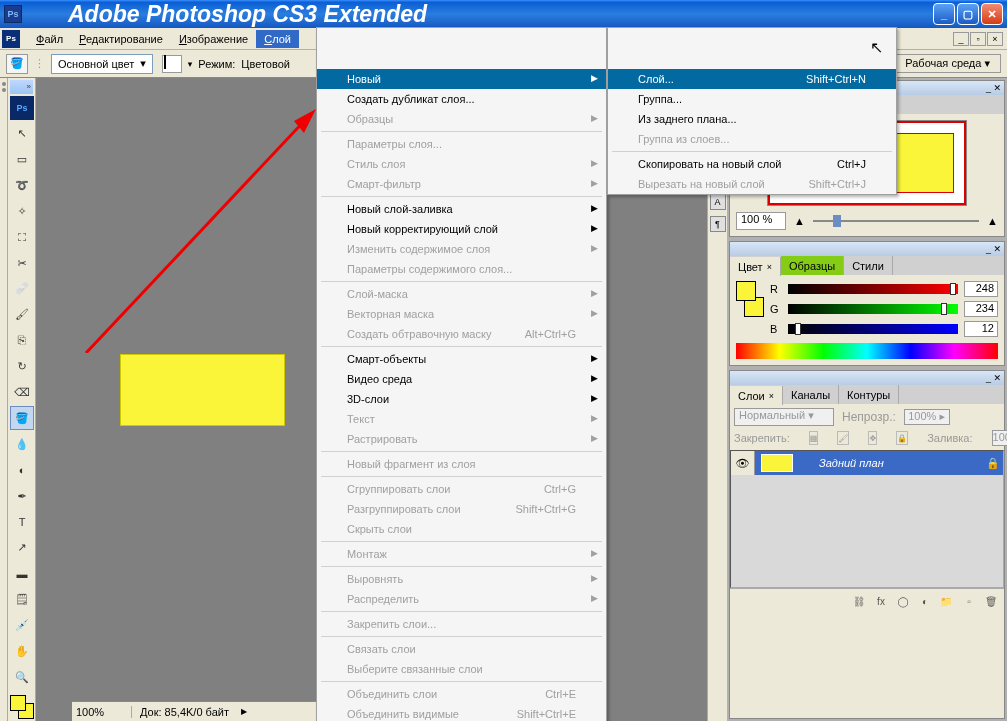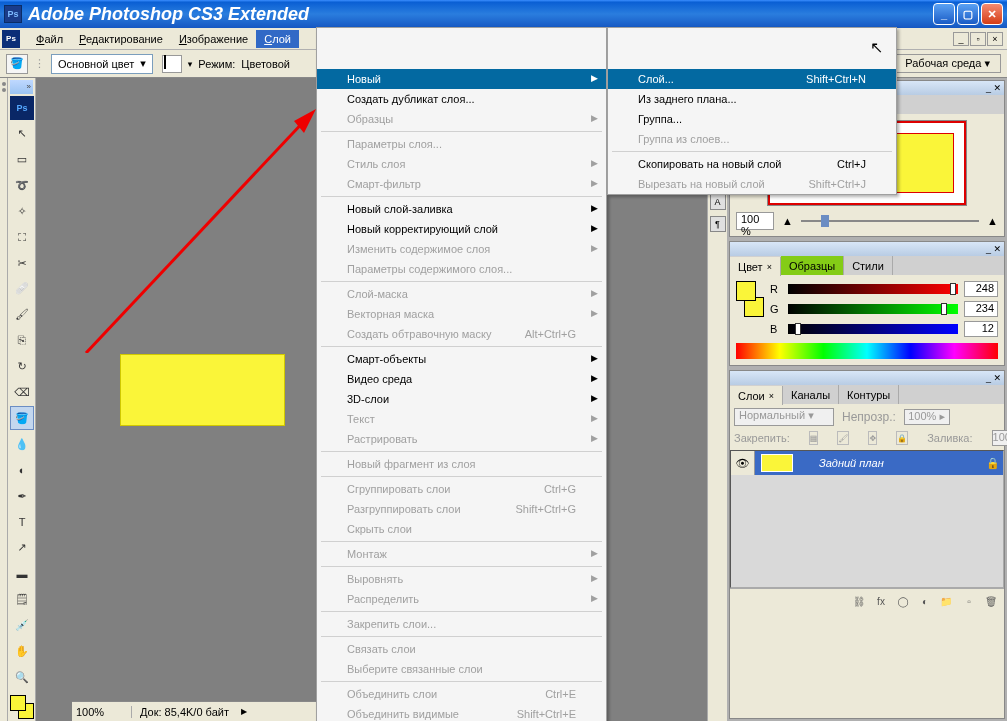--- a/index.html
+++ b/index.html
@@ -1,21 +1,21 @@
 <!DOCTYPE html>
 <html><head>
 <meta charset="utf-8">
 <style>
 * { margin: 0; padding: 0; box-sizing: border-box; font-family: Tahoma, Arial, sans-serif; font-size: 11px; }
 body { width: 1007px; height: 721px; background: #ece9d8; overflow: hidden; position: relative; }
 
 
 .title-bar { height: 28px; background: linear-gradient(to bottom, #3b8eff 0%, #0a5fd4 8%, #2a7dde 50%, #1557c2 100%); display: flex; align-items: center; padding: 0 4px; }
 .title-icon { width: 18px; height: 18px; background: #1a3c8a; display: flex; align-items: center; justify-content: center; color: #7dbbff; font-weight: bold; font-size: 9px; margin-right: 6px; border: 1px solid #0a2c66; }
-.title-text { color: #fff; font-weight: bold; font-style: italic; font-size: 18px; flex: 1; }
+.title-text { color: #fff; font-weight: bold; font-style: italic; font-size: 23px; flex: 1; margin-left: 40px; }
 .window-controls { display: flex; gap: 2px; }
 .wc-btn { width: 22px; height: 22px; border-radius: 4px; border: 1px solid #fff; display: flex; align-items: center; justify-content: center; color: #fff; font-weight: bold; cursor: pointer; }
 .wc-min { background: linear-gradient(to bottom, #5aa1f4, #1a5bc5); }
 .wc-max { background: linear-gradient(to bottom, #5aa1f4, #1a5bc5); }
 .wc-close { background: linear-gradient(to bottom, #f58b72, #d43d15); }
 
 
 .menu-bar { height: 22px; background: #ece9d8; display: flex; align-items: center; border-bottom: 1px solid #b0b0b0; padding-left: 2px; }
 .menu-icon { width: 18px; height: 18px; background: #0b2e78; margin-right: 8px; display: flex; align-items: center; justify-content: center; color: #fff; font-size: 8px; font-weight: bold; }
 .menu-item { padding: 3px 8px; cursor: pointer; }
@@ -76,21 +76,21 @@
 .panel-tabs { display: flex; height: 19px; background: #d0d0d0; }
 .panel-tab { padding: 2px 8px; background: #ece9d8; border-right: 1px solid #aaa; cursor: pointer; display: flex; align-items: center; gap: 4px; }
 .panel-tab-active { background: #ece9d8; position: relative; top: 1px; }
 .panel-body { padding: 6px; }
 
 
 .nav-preview { width: 200px; height: 86px; border: 1px solid #888; background: #fff; margin: 0 auto; position: relative; }
 .nav-preview-rect { position: absolute; top: 12px; left: 12px; right: 12px; bottom: 12px; background: #faf539; border: 1px solid #d00; }
 .nav-overlay { position: absolute; inset: 0; border: 2px solid #d00; }
 .nav-zoom-row { display: flex; align-items: center; gap: 8px; margin-top: 6px; }
-.nav-zoom-box { width: 38px; height: 18px; border: 1px solid #999; background: #fff; padding: 0 4px; }
+.nav-zoom-box { width: 50px; height: 18px; border: 1px solid #999; background: #fff; padding: 0 4px; }
 .nav-slider { flex: 1; height: 14px; position: relative; }
 .nav-slider-track { height: 2px; background: #888; position: relative; top: 6px; }
 .nav-slider-thumb { position: absolute; width: 8px; height: 12px; background: #6b8dc3; top: 1px; left: 20px; }
 
 
 .color-panel-body { display: flex; gap: 6px; }
 .color-fb-panel { width: 28px; height: 36px; position: relative; }
 .color-fg-p { width: 20px; height: 20px; background: #faf539; border: 1px solid #000; position: absolute; top: 0; left: 0; z-index: 2; }
 .color-bg-p { width: 20px; height: 20px; background: #faf539; border: 1px solid #000; position: absolute; bottom: 0; right: 0; }
 .color-sliders { flex: 1; display: flex; flex-direction: column; gap: 4px; }
@@ -476,24 +476,24 @@
       <span>Выполнить сведение</span>
     </div>
   </div>
 
 <div class="submenu" id="submenu">
     <div class="dd-item dd-item-hl">
       <span>Слой...</span>
       <span>Shift+Ctrl+N</span>
     </div>
     <div class="dd-item">
+      <span>Группа...</span>
+    </div>
+    <div class="dd-item">
       <span>Из заднего плана...</span>
-    </div>
-    <div class="dd-item">
-      <span>Группа...</span>
     </div>
     <div class="dd-item dd-item-disabled">
       <span>Группа из слоев...</span>
     </div>
     <div class="dd-sep"></div>
     <div class="dd-item">
       <span>Скопировать на новый слой</span>
       <span>Ctrl+J</span>
     </div>
     <div class="dd-item dd-item-disabled">

